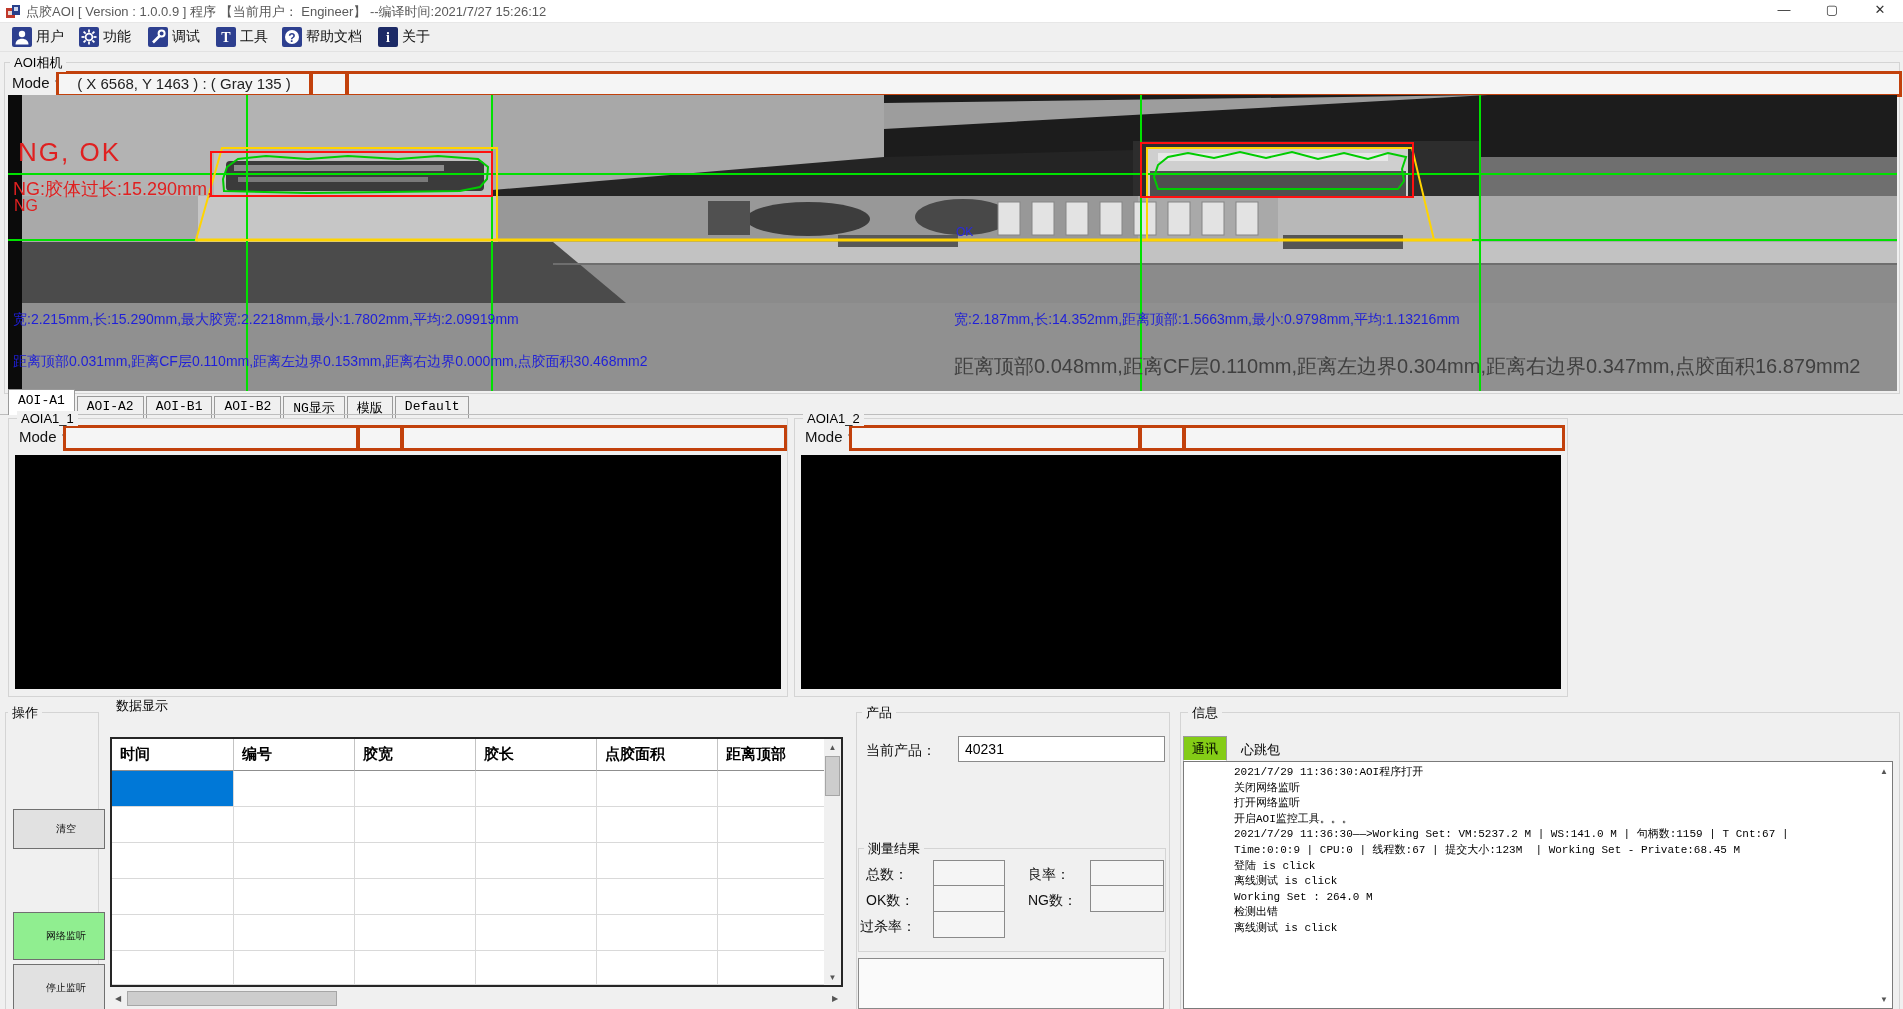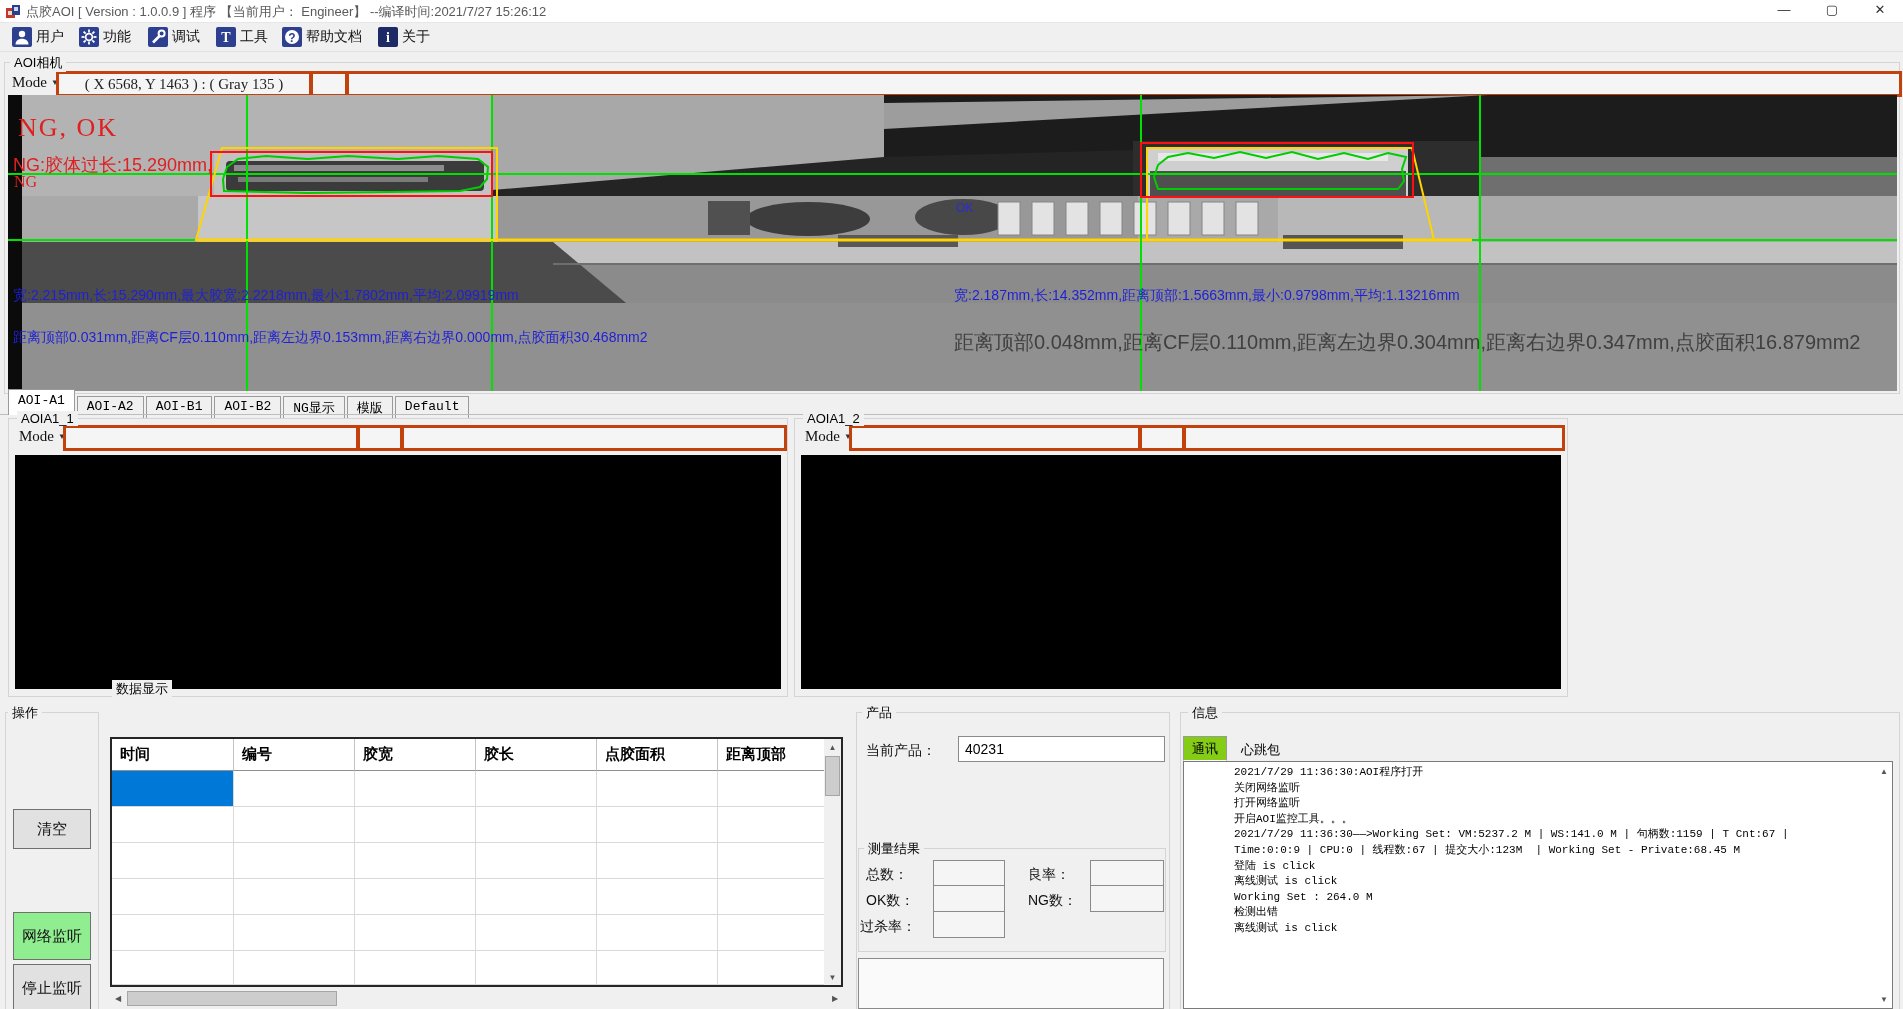--- a/index.html
+++ b/index.html
@@ -1,19 +1,19 @@
 <!DOCTYPE html>
 <html><head>
 <meta charset="utf-8">
 <style>
   html,body{margin:0;padding:0;width:1903px;height:1009px;overflow:hidden;
     background:#f0f0f0;font-family:"Liberation Sans","DejaVu Sans",sans-serif;
     -webkit-font-smoothing:none;}
   .abs{position:absolute;}
-  .serif{font-family:Liberation Serif, serif;}
+  .serif{font-family:Liberation Sans, sans-serif;}
   .mono{font-family:Liberation Sans, sans-serif;}
 
   
   #titlebar{left:0;top:0;width:1903px;height:22px;background:#ffffff;border-bottom:1px solid #e7e7e7;}
   #titlebar .title{position:absolute;left:26px;top:3px;font-size:13px;color:#5a5a5a;white-space:nowrap;}
   .wbtn{position:absolute;top:0;width:46px;height:22px;text-align:center;line-height:20px;font-size:13px;color:#333;}
 
   
   #toolbar{left:0;top:23px;width:1903px;height:28px;background:#f0f0f0;border-bottom:1px solid #e2e2e2;}
   .tbtn{position:absolute;top:2px;height:24px;display:flex;align-items:center;gap:4px;padding:0 6px;}
@@ -23,34 +23,34 @@
   .grp{position:absolute;border:1px solid #d4d4d4;}
   .grplbl{position:absolute;background:#f0f0f0;padding:0 4px;font-size:13px;color:#000000;white-space:nowrap;z-index:3;}
 
   
   .modebtn{position:absolute;height:22px;font-size:15px;color:#111;display:flex;align-items:center;gap:4px;padding:0 4px;}
   .modebtn .dd{font-size:8px;color:#333;}
   .fieldbox{position:absolute;height:20px;border:3px solid #c2410c;background:#f5f5f5;}
   .coordtext{text-align:center;font-size:15px;line-height:20px;color:#222;}
 
   
-  .ovtext{position:absolute;white-space:nowrap;pointer-events:none;z-index:5;}
+  .ovtext{position:absolute;white-space:nowrap;pointer-events:none;z-index:5;margin-top:24px;}
 
   
   .tab{position:relative;height:19px;padding:2px 9px 0 9px;background:#f0f0f0;border:1px solid #9a9a9a;border-bottom:none;
     font-size:13px;margin-right:2px;top:3px;font-family:"Liberation Mono","DejaVu Sans Mono",monospace;}
   .tab.active{background:#fff;top:0;height:22px;z-index:2;padding-top:3px;}
   #tabstrip{left:8px;top:393px;display:flex;align-items:flex-end;height:22px;}
   #tabline{left:0;top:414px;width:1903px;height:1px;background:#bdbdbd;}
 
   .blackpane{position:absolute;background:#000;}
 
   
-  .btn{position:absolute;border:1px solid #707070;background:#e1e1e1;font-size:15px;color:#111;
-    display:flex;align-items:center;justify-content:center;}
+  .btn{position:absolute;border:1px solid #707070;background:#e1e1e1;font-size:10px;color:#111;
+    display:flex;align-items:center;justify-content:center;padding-left:14px;}
   .btn.green{background:#90ee90;}
 
   
   #dtable{left:110px;top:737px;width:733px;height:250px;background:#fff;border:2px solid #262626;box-sizing:border-box;}
   .th{position:absolute;top:0;height:32px;border-right:1px solid #c3c3c3;border-bottom:1px solid #8f8f8f;
     font-weight:bold;font-size:15px;display:flex;align-items:center;padding-left:8px;box-sizing:border-box;background:#fff;}
   .tcell{position:absolute;border-right:1px solid #d9d9d9;border-bottom:1px solid #d9d9d9;box-sizing:border-box;}
   .sel{background:#0078d7;}
   .vscroll,.hscroll{position:absolute;background:#f0f0f0;}
   .sarrow{position:absolute;background:#f0f0f0;color:#555;font-size:8px;display:flex;align-items:center;justify-content:center;}
@@ -260,21 +260,21 @@
   <div class="blackpane" style="left:6px;top:36px;width:760px;height:234px"></div>
 </div>
 
 <div class="grp" style="left:5px;top:712px;width:92px;height:297px">
   <div class="btn" style="left:7px;top:96px;width:76px;height:38px">清空</div>
   <div class="btn green" style="left:7px;top:199px;width:76px;height:46px">网络监听</div>
   <div class="btn" style="left:7px;top:251px;width:76px;height:46px">停止监听</div>
 </div>
 <div class="grplbl" style="left:8px;top:704px">操作</div>
 
-<div class="grplbl" style="left:112px;top:680px">数据显示</div>
+<div class="grplbl" style="left:112px;top:697px">数据显示</div>
 <div class="abs" id="dtable">
 
   <div class="th" style="left:0;width:122px">时间</div>
   <div class="th" style="left:122px;width:121px">编号</div>
   <div class="th" style="left:243px;width:121px">胶宽</div>
   <div class="th" style="left:364px;width:121px">胶长</div>
   <div class="th" style="left:485px;width:121px">点胶面积</div>
   <div class="th" style="left:606px;width:109px">距离顶部</div>
 
   <div class="tcell sel" style="left:0;top:32px;width:122px;height:36px"></div>

